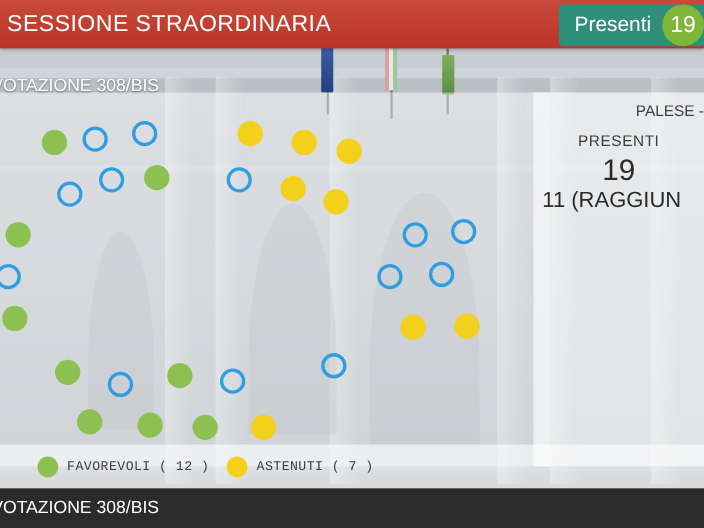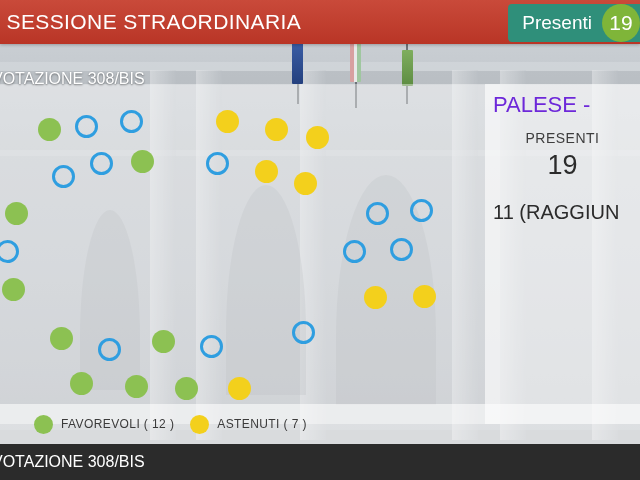--- a/index.html
+++ b/index.html
@@ -121,24 +121,24 @@
   
   .rightpanel {
     position: absolute;
     right: 0;
     top: 92px;
     width: 155px;
     text-align: center;
     color: #3a3a3a;
   }
   .rp-title {
-    font-size: 22px;
-    color: #6d28d9;
-    white-space: nowrap;
-    text-align: left;
+    font-size: 14px;
+    color: #404040;
+    white-space: nowrap;
+    text-align: right;
     padding-left: 8px;
   }
   .rp-sub {
     font-size: 14px;
     letter-spacing: 0.5px;
     margin-top: 12px;
     color: #3d3d3d;
   }
   .rp-big {
     font-size: 27px;
@@ -149,21 +149,21 @@
     font-size: 13.5px;
     letter-spacing: 0.4px;
     margin-top: 10px;
     white-space: nowrap;
     text-align: left;
     padding-left: 8px;
     color: #3d3d3d;
   }
   .rp-big2 {
     font-size: 20px;
-    margin-top: 20px;
+    margin-top: 0;
     white-space: nowrap;
     text-align: left;
     padding-left: 8px;
     color: #2b2b2b;
   }
 
   
   .dot {
     position: absolute;
     width: 23px;
@@ -183,20 +183,21 @@
     height: 28px;
     display: flex;
     align-items: center;
     font-size: 12px;
     color: #3b3b3b;
     letter-spacing: 0.4px;
   }
   .legend-item {
     display: flex;
     align-items: center;
+    font-family: Liberation Mono, monospace;
   }
   .legend-dot {
     width: 19px;
     height: 19px;
     border-radius: 50%;
     margin-right: 8px;
   }
   .legend-dot.green  { background: #8cc152; }
   .legend-dot.yellow { background: #f3d01c; }
 

